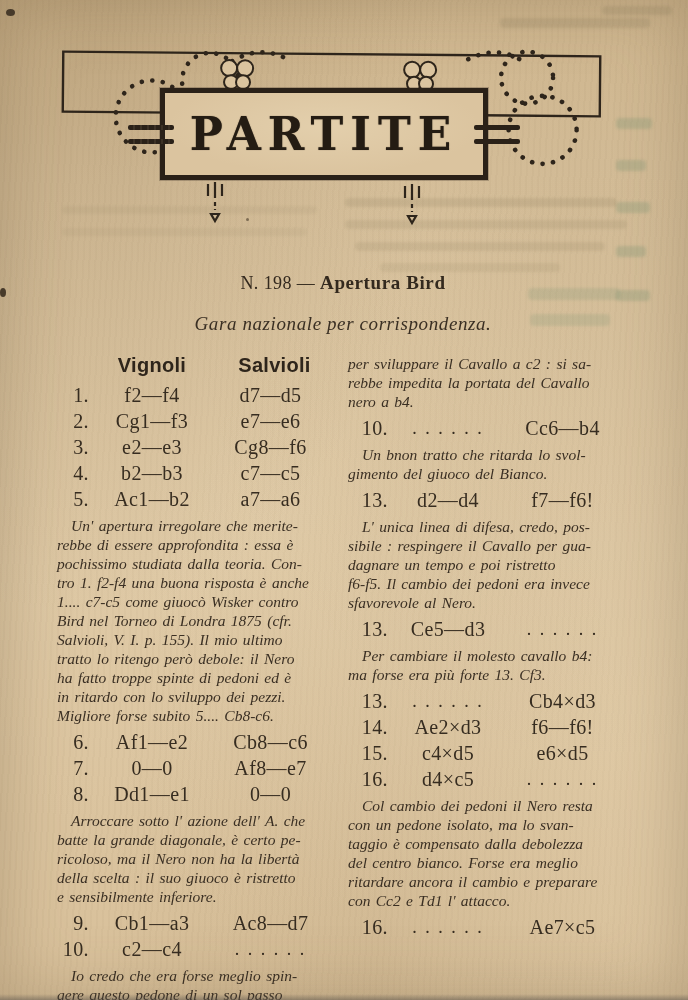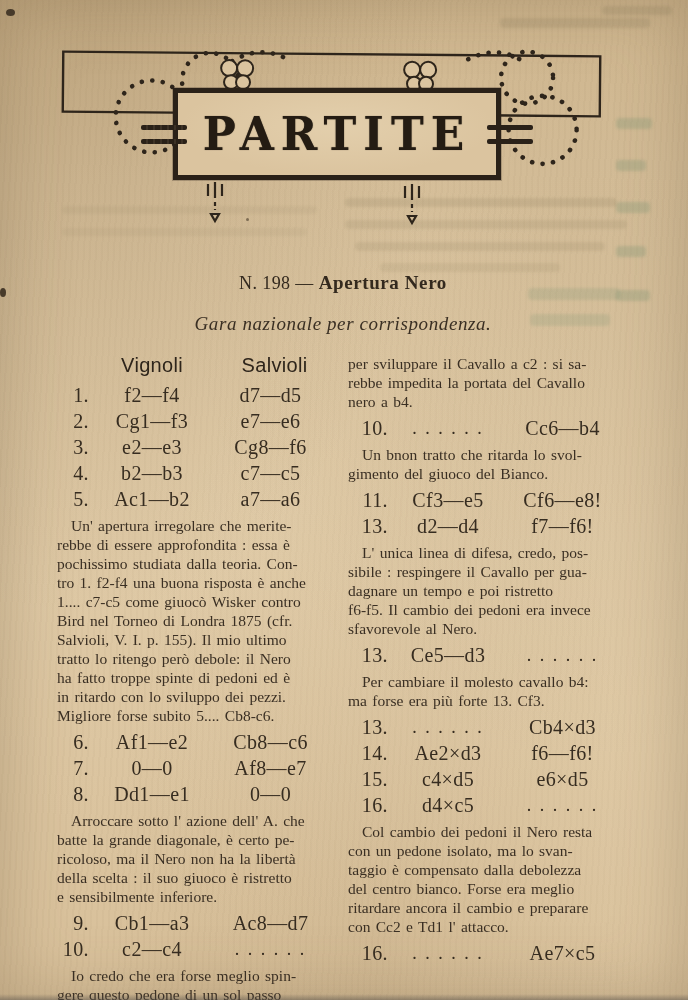--- a/index.html
+++ b/index.html
@@ -23,21 +23,21 @@
   .bleed{position:absolute;pointer-events:none;filter:blur(1.6px);border-radius:4px;}
   .bleed.g{background:rgba(124,146,112,0.30);}
   .bleed.f{background:rgba(130,120,85,0.22);}
   .speck{position:absolute;background:#473a2a;border-radius:50%;}
   .bottom-edge{position:absolute;left:0;bottom:0;width:100%;height:6px;
     background:linear-gradient(rgba(0,0,0,0), rgba(80,75,70,0.45));}
   
   .ornament{position:absolute;left:0;top:0;width:688px;height:240px;}
   .ornament svg{position:absolute;left:0;top:0;}
   .partite-box{
-    position:absolute;left:173px;top:88px;width:318px;height:82px;
+    position:absolute;left:160px;top:88px;width:318px;height:82px;
     border:5px solid #2a2118;
     background:
       radial-gradient(ellipse at 50% 40%, rgba(235,218,185,0.5), transparent 70%),
       #dbc49f;
     display:flex;align-items:center;justify-content:center;gap:16px;
     box-shadow:0 0 0 1px rgba(42,33,24,0.25);
   }
   .eqpair{display:flex;flex-direction:column;gap:9px;}
   .eqpair i{display:block;width:46px;height:5px;background:#2a2118;border-radius:2px;}
   .eqpair i.rough{background:repeating-linear-gradient(90deg,#2a2118 0 5px,#3d3226 5px 7px);}
@@ -51,33 +51,33 @@
   .content{position:absolute;left:57px;top:272px;width:572px;}
   .game-title{text-align:center;font-size:18px;letter-spacing:0.4px;color:#33291e;}
   .game-title .num{}
   .game-title .opening{font-weight:bold;font-size:19px;letter-spacing:0.6px;}
   .game-subtitle{text-align:center;font-style:italic;font-size:19px;margin-top:19px;
     letter-spacing:0.6px;color:#3a2f23;}
   
   .columns{display:flex;gap:10px;margin-top:15px;}
   .col{width:281px;}
   .players{display:grid;grid-template-columns:36px 118px 1fr;height:30px;line-height:30px;
-    font-family:"Liberation Sans", sans-serif;font-weight:normal;font-size:20px;color:#2e251b;}
+    font-family:"Liberation Sans", sans-serif;font-weight:bold;font-size:20px;color:#2e251b;}
   .players span{text-align:center;letter-spacing:0.3px;}
   .mrow{display:grid;grid-template-columns:36px 118px 1fr;height:26px;line-height:26px;
     font-size:20px;color:#362c20;letter-spacing:0.4px;}
   .col.right .mrow{grid-template-columns:44px 112px 1fr;}
   .mn{text-align:right;padding-right:4px;}
   .mw{text-align:center;}
   .mb{text-align:center;padding-right:8px;}
   .dots{letter-spacing:2px;font-size:18px;}
   .mgroup{margin:2px 0;}
   .para{
     font-size:15.5px;line-height:19px;margin:4px 0;
-    white-space:pre-line;text-indent:14px;word-spacing:1.5px;color:#3a2f23;
+    white-space:pre-line;text-indent:14px;word-spacing:1.5px;color:#3a2f23;font-style:italic;
   }
   .para.noindent{text-indent:0;}
 </style>
 </head>
 <body>
 
 <div class="page">
 
   <div>
     <div class="bleed f" style="left:500px;top:18px;width:150px;height:10px;"></div>
@@ -147,21 +147,21 @@
           <i></i>
         </span>
     </div>
   </div>
 
   <div class="content">
 
     <div class="game-title">
       <span class="num">N. 198</span>
       <span>—</span>
-      <span class="opening">Apertura Nero</span>
+      <span class="opening">Apertura Bird</span>
     </div>
     <div class="game-subtitle">Gara nazionale per corrispondenza.</div>
 
     <div class="columns">
 
       <div class="col left">
         <div class="players">
           <span></span>
           <span>Vignoli</span>
           <span>Salvioli</span>
@@ -259,25 +259,20 @@
               <span class="mw dots">. . . . . .</span>
               <span class="mb">Cc6—b4</span>
             </div>
         </div>
 
         <div class="para">Un bnon tratto che ritarda lo svol-
 gimento del giuoco del Bianco.</div>
 
         <div class="mgroup">
           <div class="mrow">
-              <span class="mn">11.</span>
-              <span class="mw">Cf3—e5</span>
-              <span class="mb">Cf6—e8!</span>
-            </div>
-          <div class="mrow">
               <span class="mn">13.</span>
               <span class="mw">d2—d4</span>
               <span class="mb">f7—f6!</span>
             </div>
         </div>
 
         <div class="para">L' unica linea di difesa, credo, pos-
 sibile : respingere il Cavallo per gua-
 dagnare un tempo e poi ristretto
 f6-f5. Il cambio dei pedoni era invece

